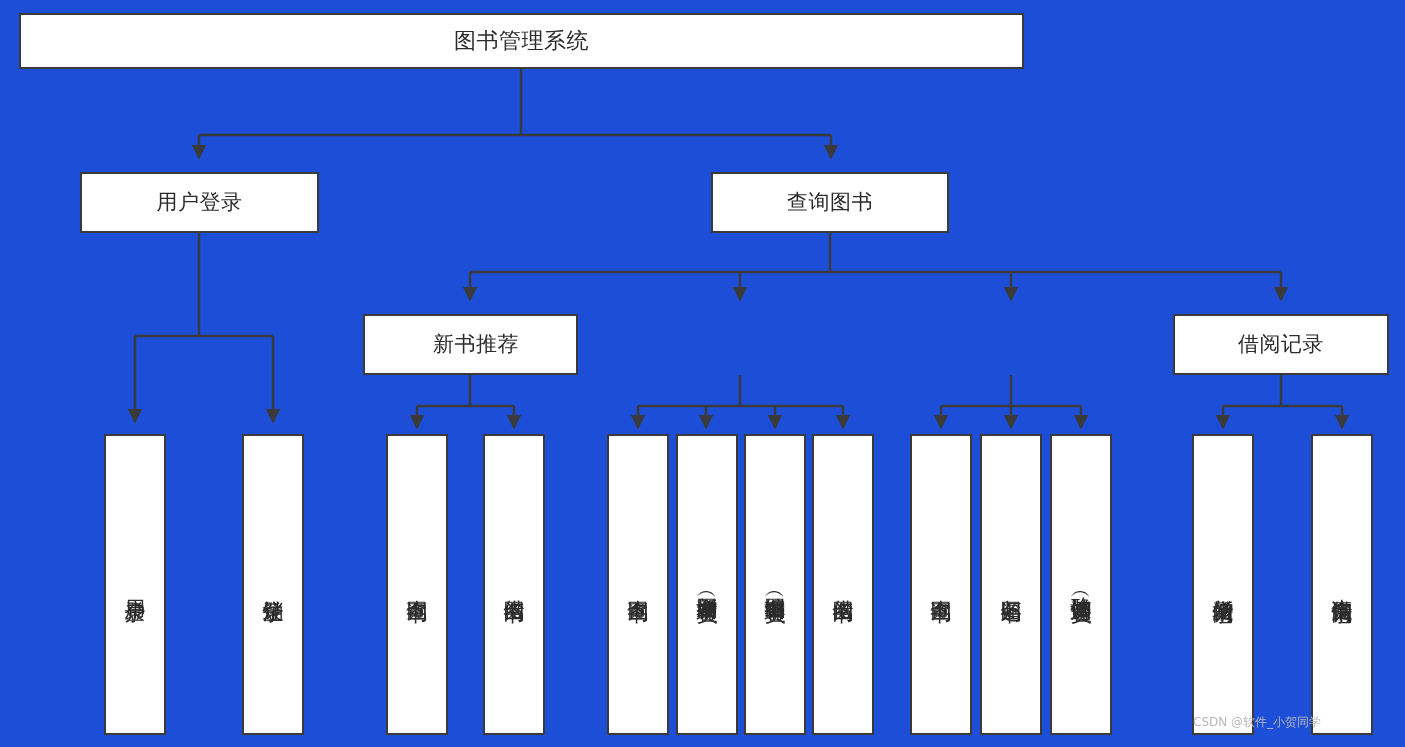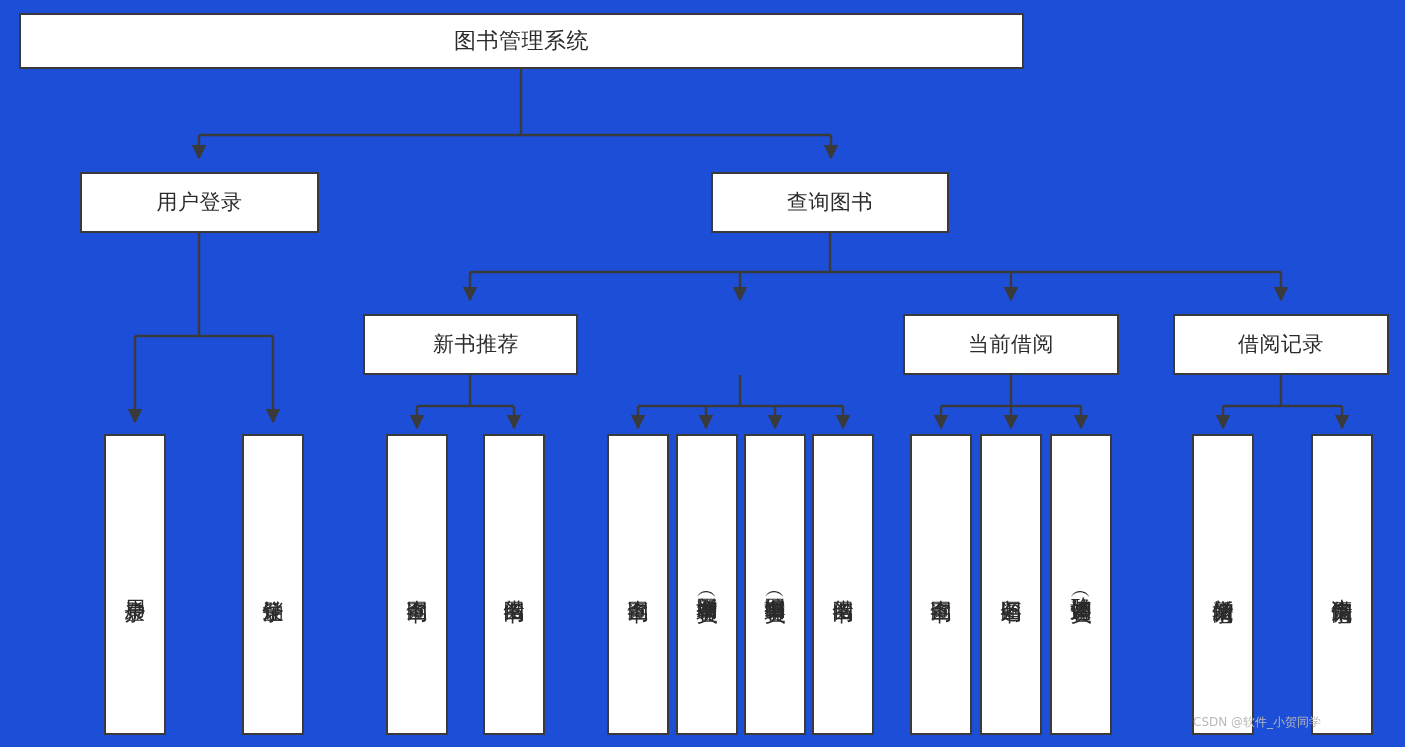--- a/index.html
+++ b/index.html
@@ -141,23 +141,20 @@
 
   <div class="node horiz" style="left:711px; top:172px; width:238px; height:61px;">
     <span class="label">查询图书</span>
   </div>
 
   <div class="node horiz" style="left:363px; top:314px; width:215px; height:61px;padding-left:11px;">
     <span class="label">新书推荐</span>
   </div>
 
 
-  <div class="node horiz" style="left:903px; top:314px; width:216px; height:61px;">
-    <span class="label">当前借阅</span>
-  </div>
 
   <div class="node horiz" style="left:1173px; top:314px; width:216px; height:61px;">
     <span class="label">借阅记录</span>
   </div>
 
   <div class="node vert" style="left:104px; top:434px; width:62px; height:301px;">
     <span class="label">用户登录</span>
   </div>
 
   <div class="node vert" style="left:242px; top:434px; width:62px; height:301px;">

